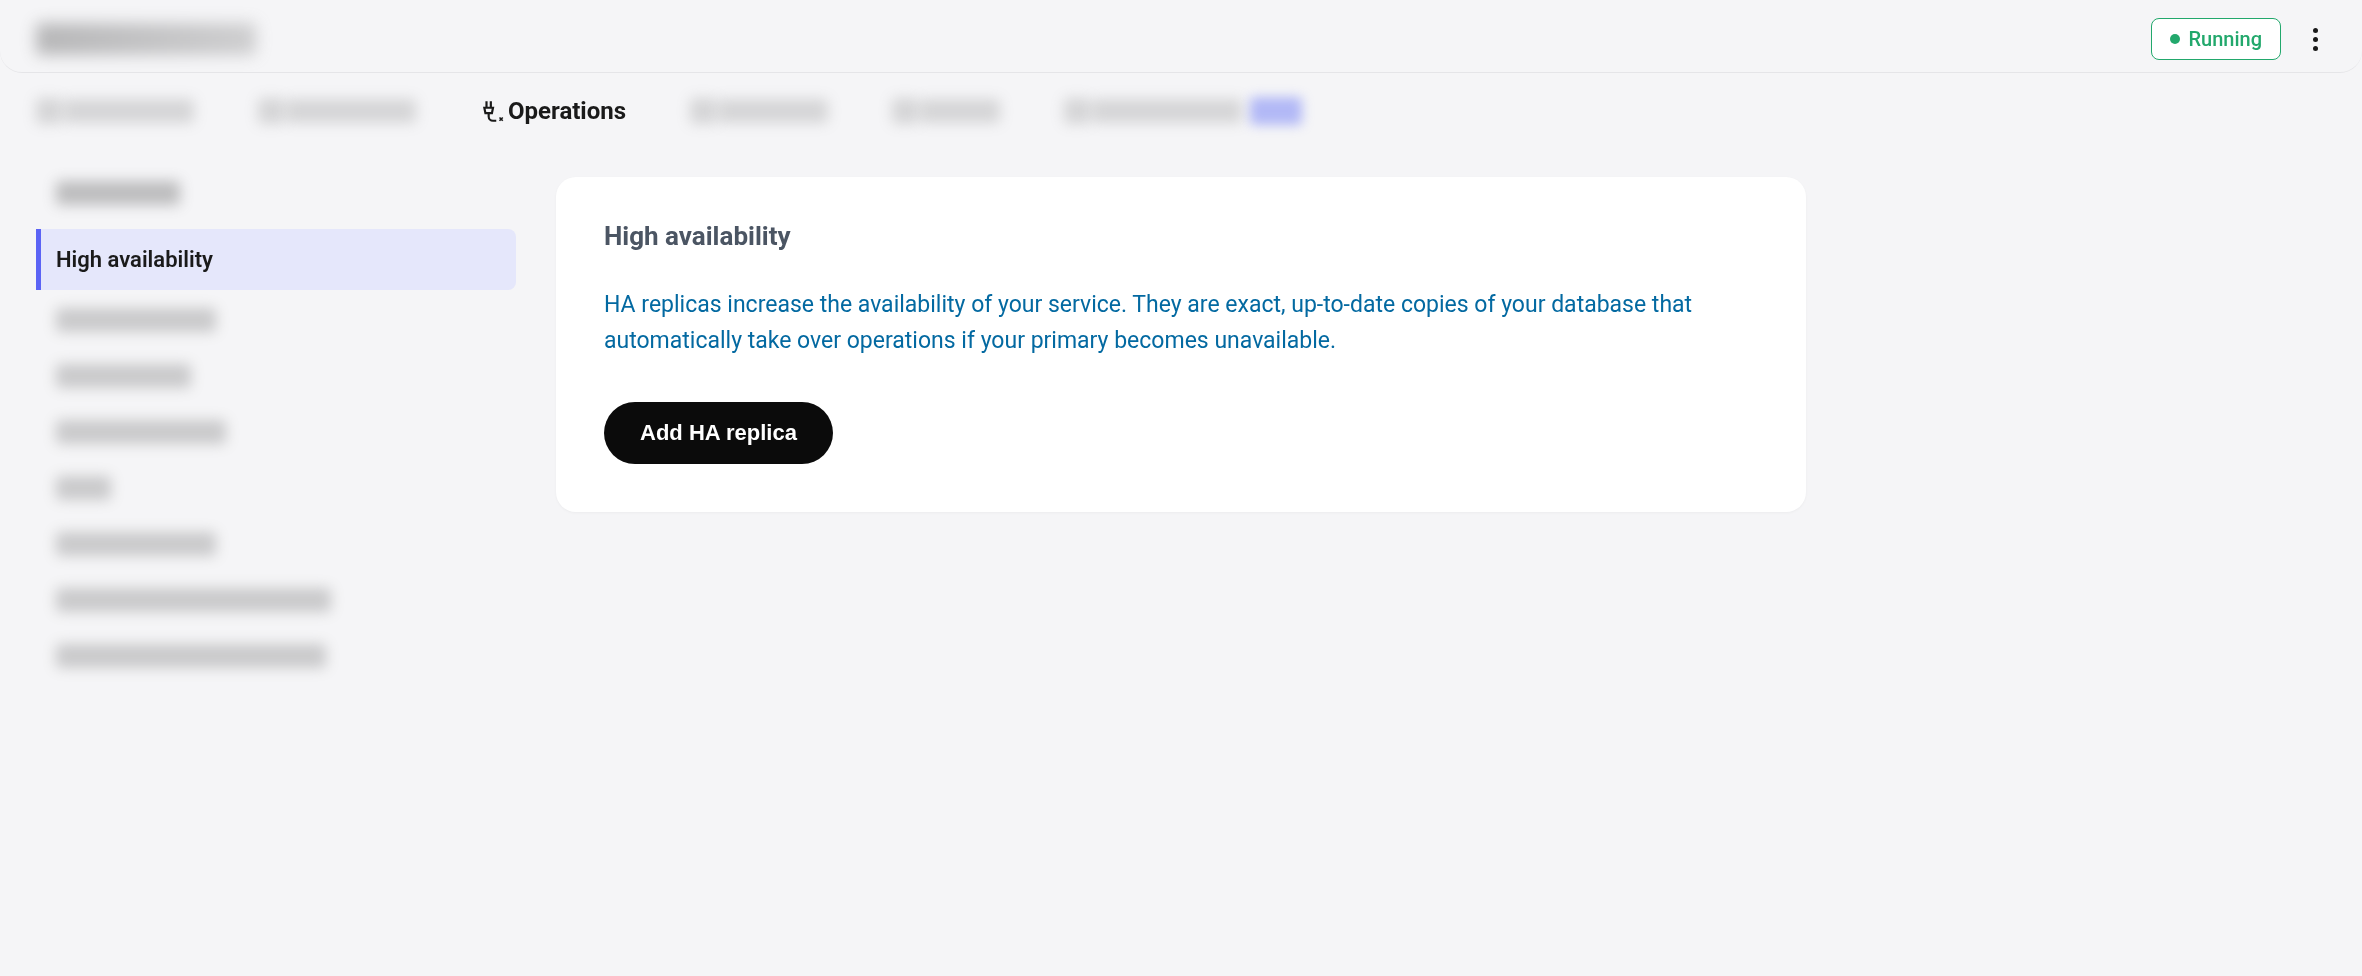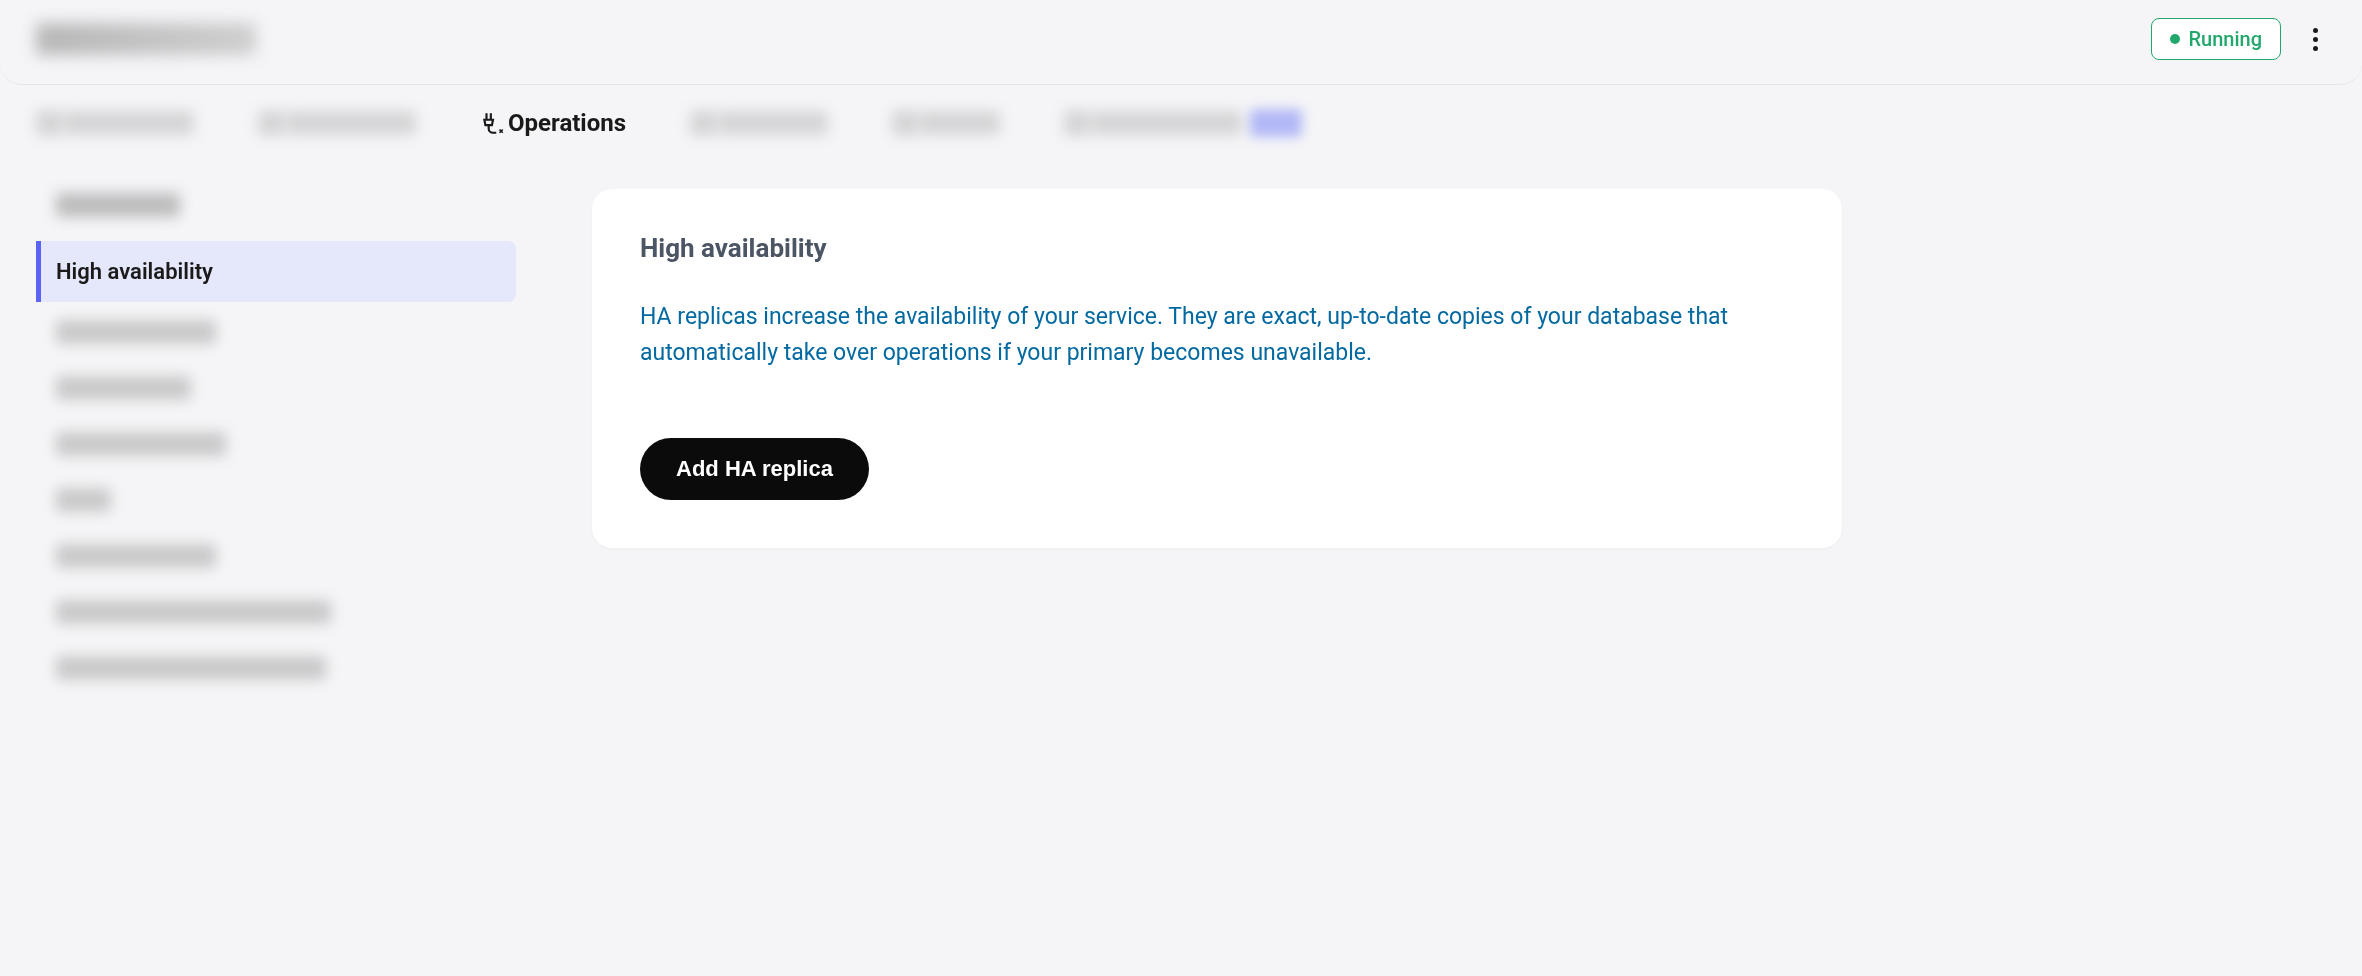--- a/index.html
+++ b/index.html
@@ -10,21 +10,21 @@
     body {
       font-family: -apple-system, BlinkMacSystemFont, "Segoe UI", Roboto, "Helvetica Neue", Arial, sans-serif;
       background: #f5f5f7;
       color: #1a1a1a;
       font-size: 16px;
     }
     .header {
       display: flex;
       align-items: center;
       justify-content: space-between;
-      padding: 18px 36px 24px 36px;
+      padding: 18px 36px 12px 36px;
       border-bottom: 1px solid #e5e5e8;
       border-radius: 22px;
     }
     .header-title {
       filter: blur(8px);
       width: 220px;
       height: 32px;
       background: linear-gradient(90deg, #444 0%, #888 100%);
       opacity: 0.35;
       border-radius: 3px;
@@ -98,21 +98,21 @@
       color: #1a1a1a;
       font-weight: 700;
     }
     .tab svg {
       width: 26px;
       height: 26px;
     }
     .body {
       display: flex;
       padding: 0 36px 36px 36px;
-      gap: 76px;
+      gap: 40px;
     }
     .sidebar {
       width: 480px;
       flex-shrink: 0;
       padding-top: 16px;
     }
     .sidebar-header {
       filter: blur(7px);
       width: 124px;
       height: 24px;
@@ -175,21 +175,20 @@
     }
     .btn-primary {
       background: #0b0b0b;
       color: #fff;
       border: none;
       border-radius: 999px;
       padding: 18px 36px;
       font-size: 22px;
       font-weight: 600;
       cursor: pointer;
-      margin-top: 24px;
     }
   </style>
 </head>
 <body>
 
 <div class="header">
   <div class="header-title"></div>
   <div class="header-right">
     <div class="status-badge">
       <span class="status-dot"></span>

